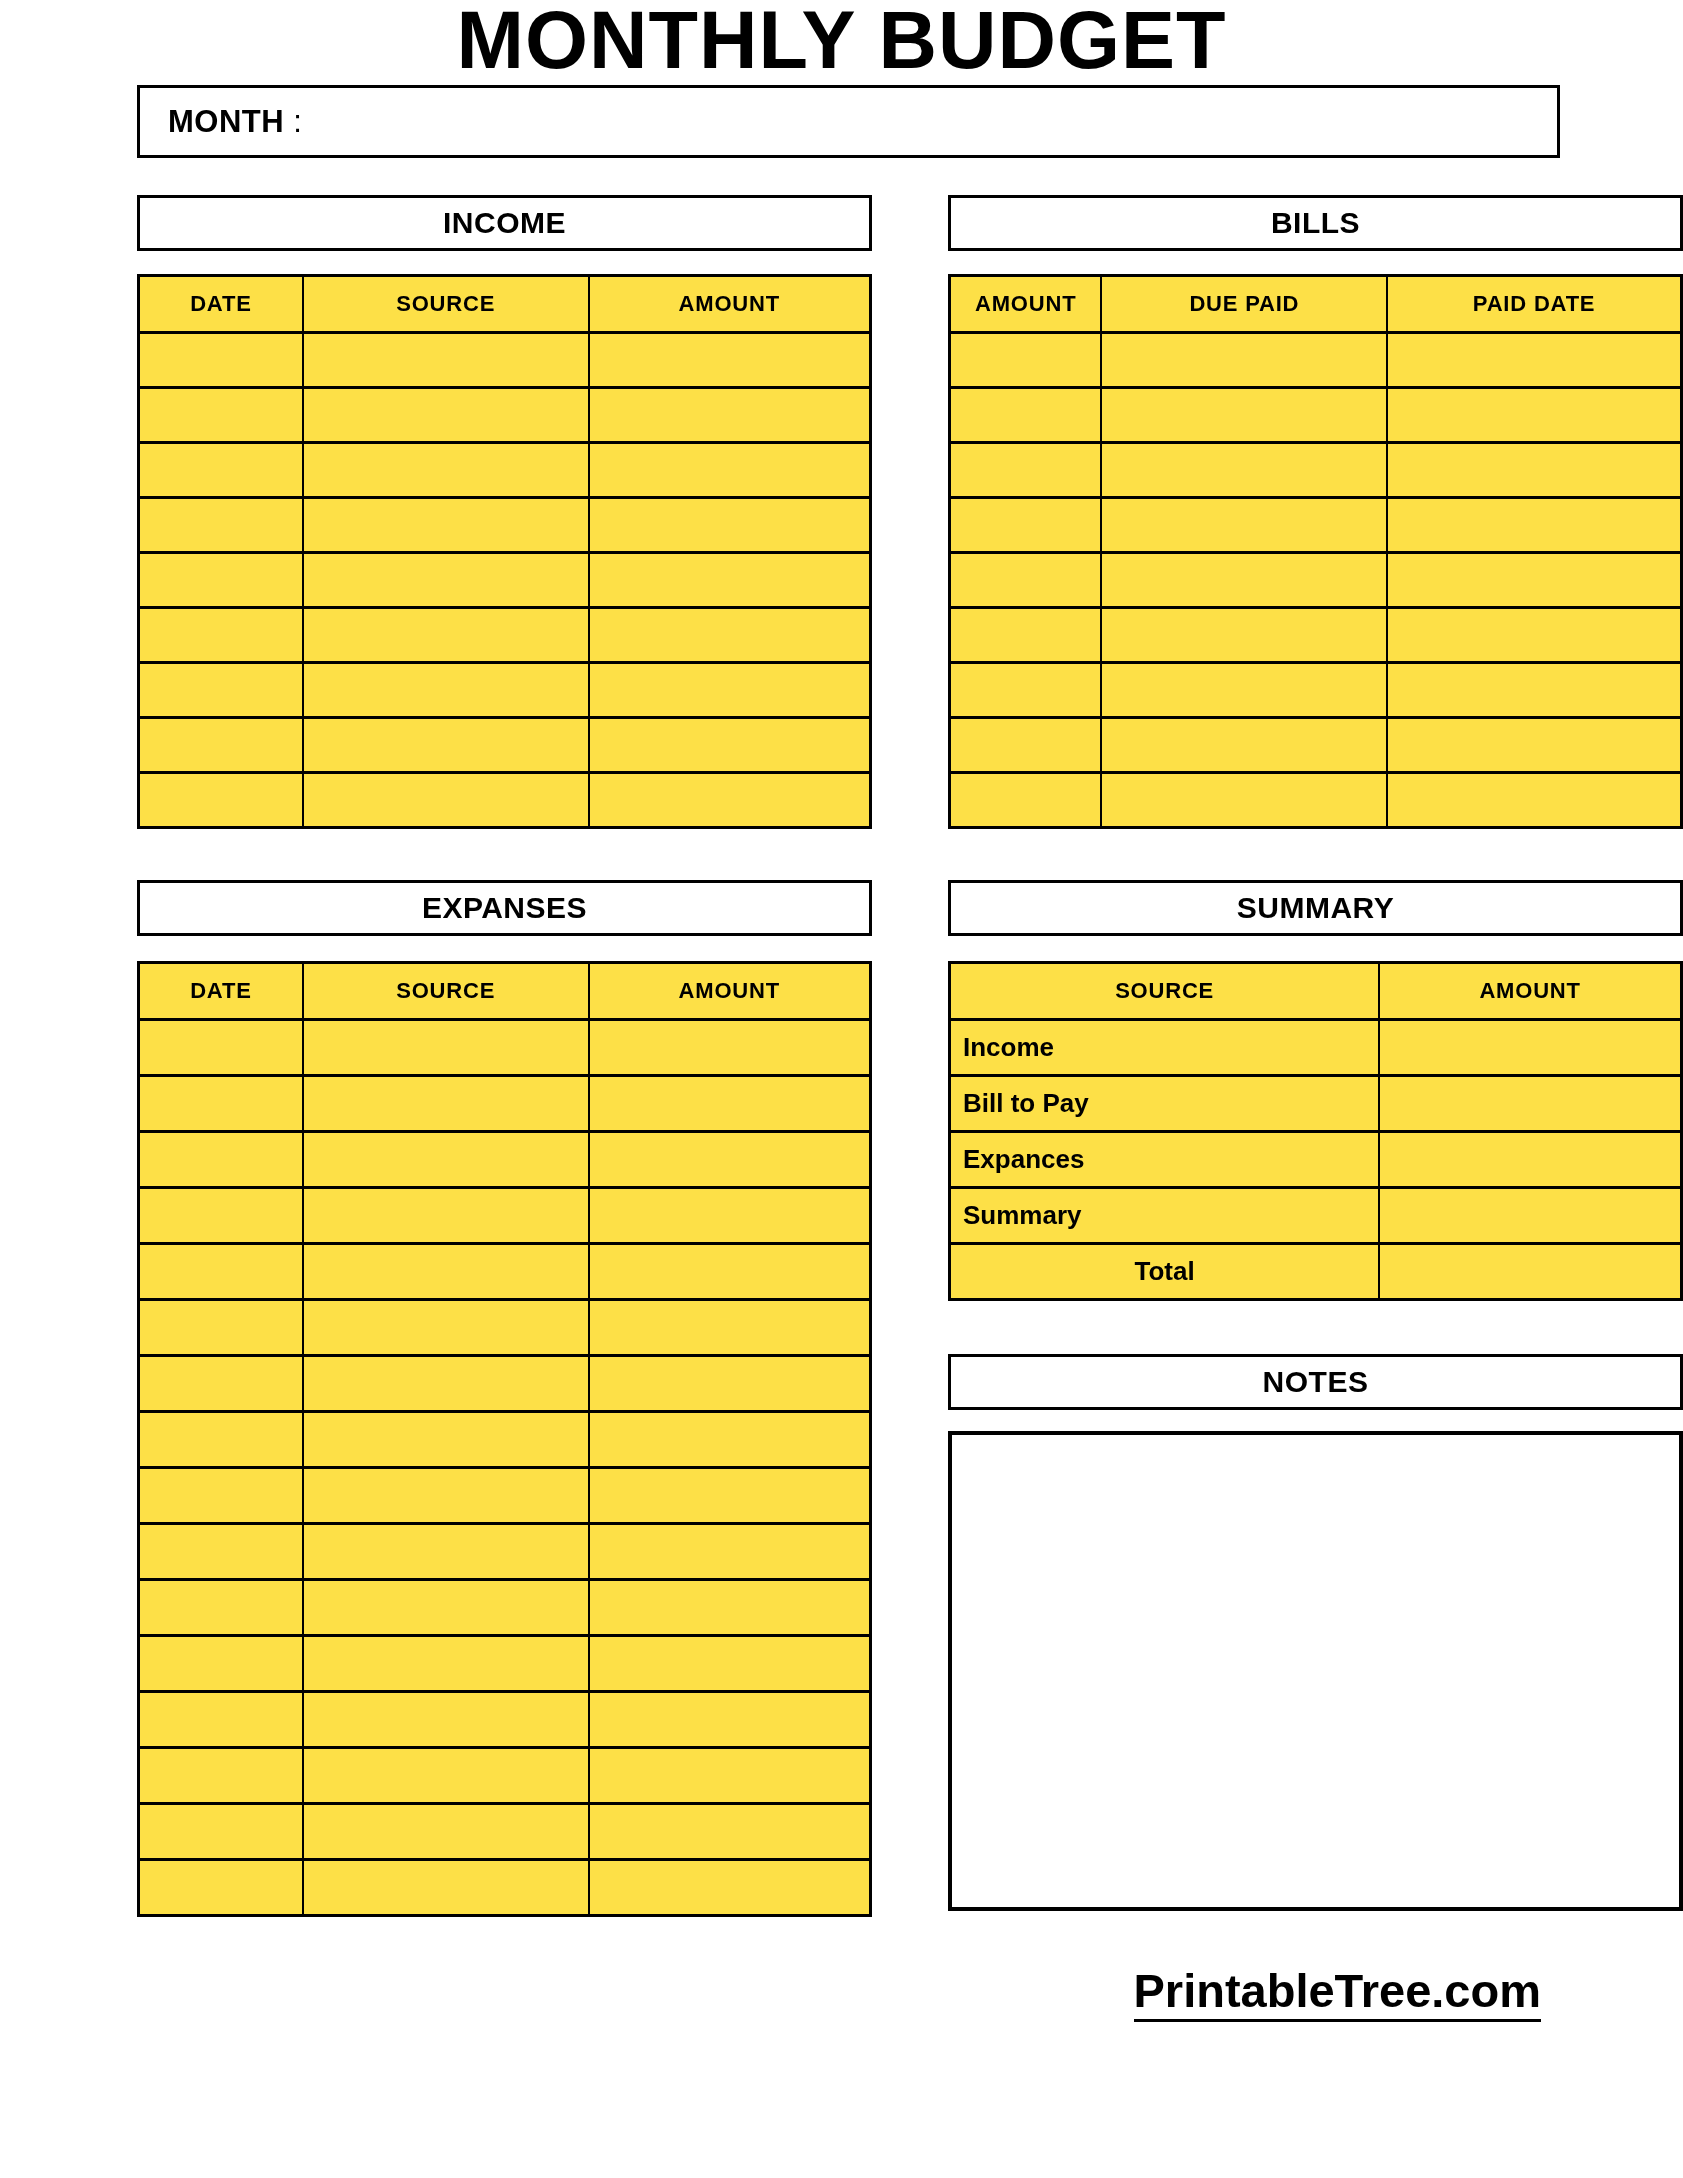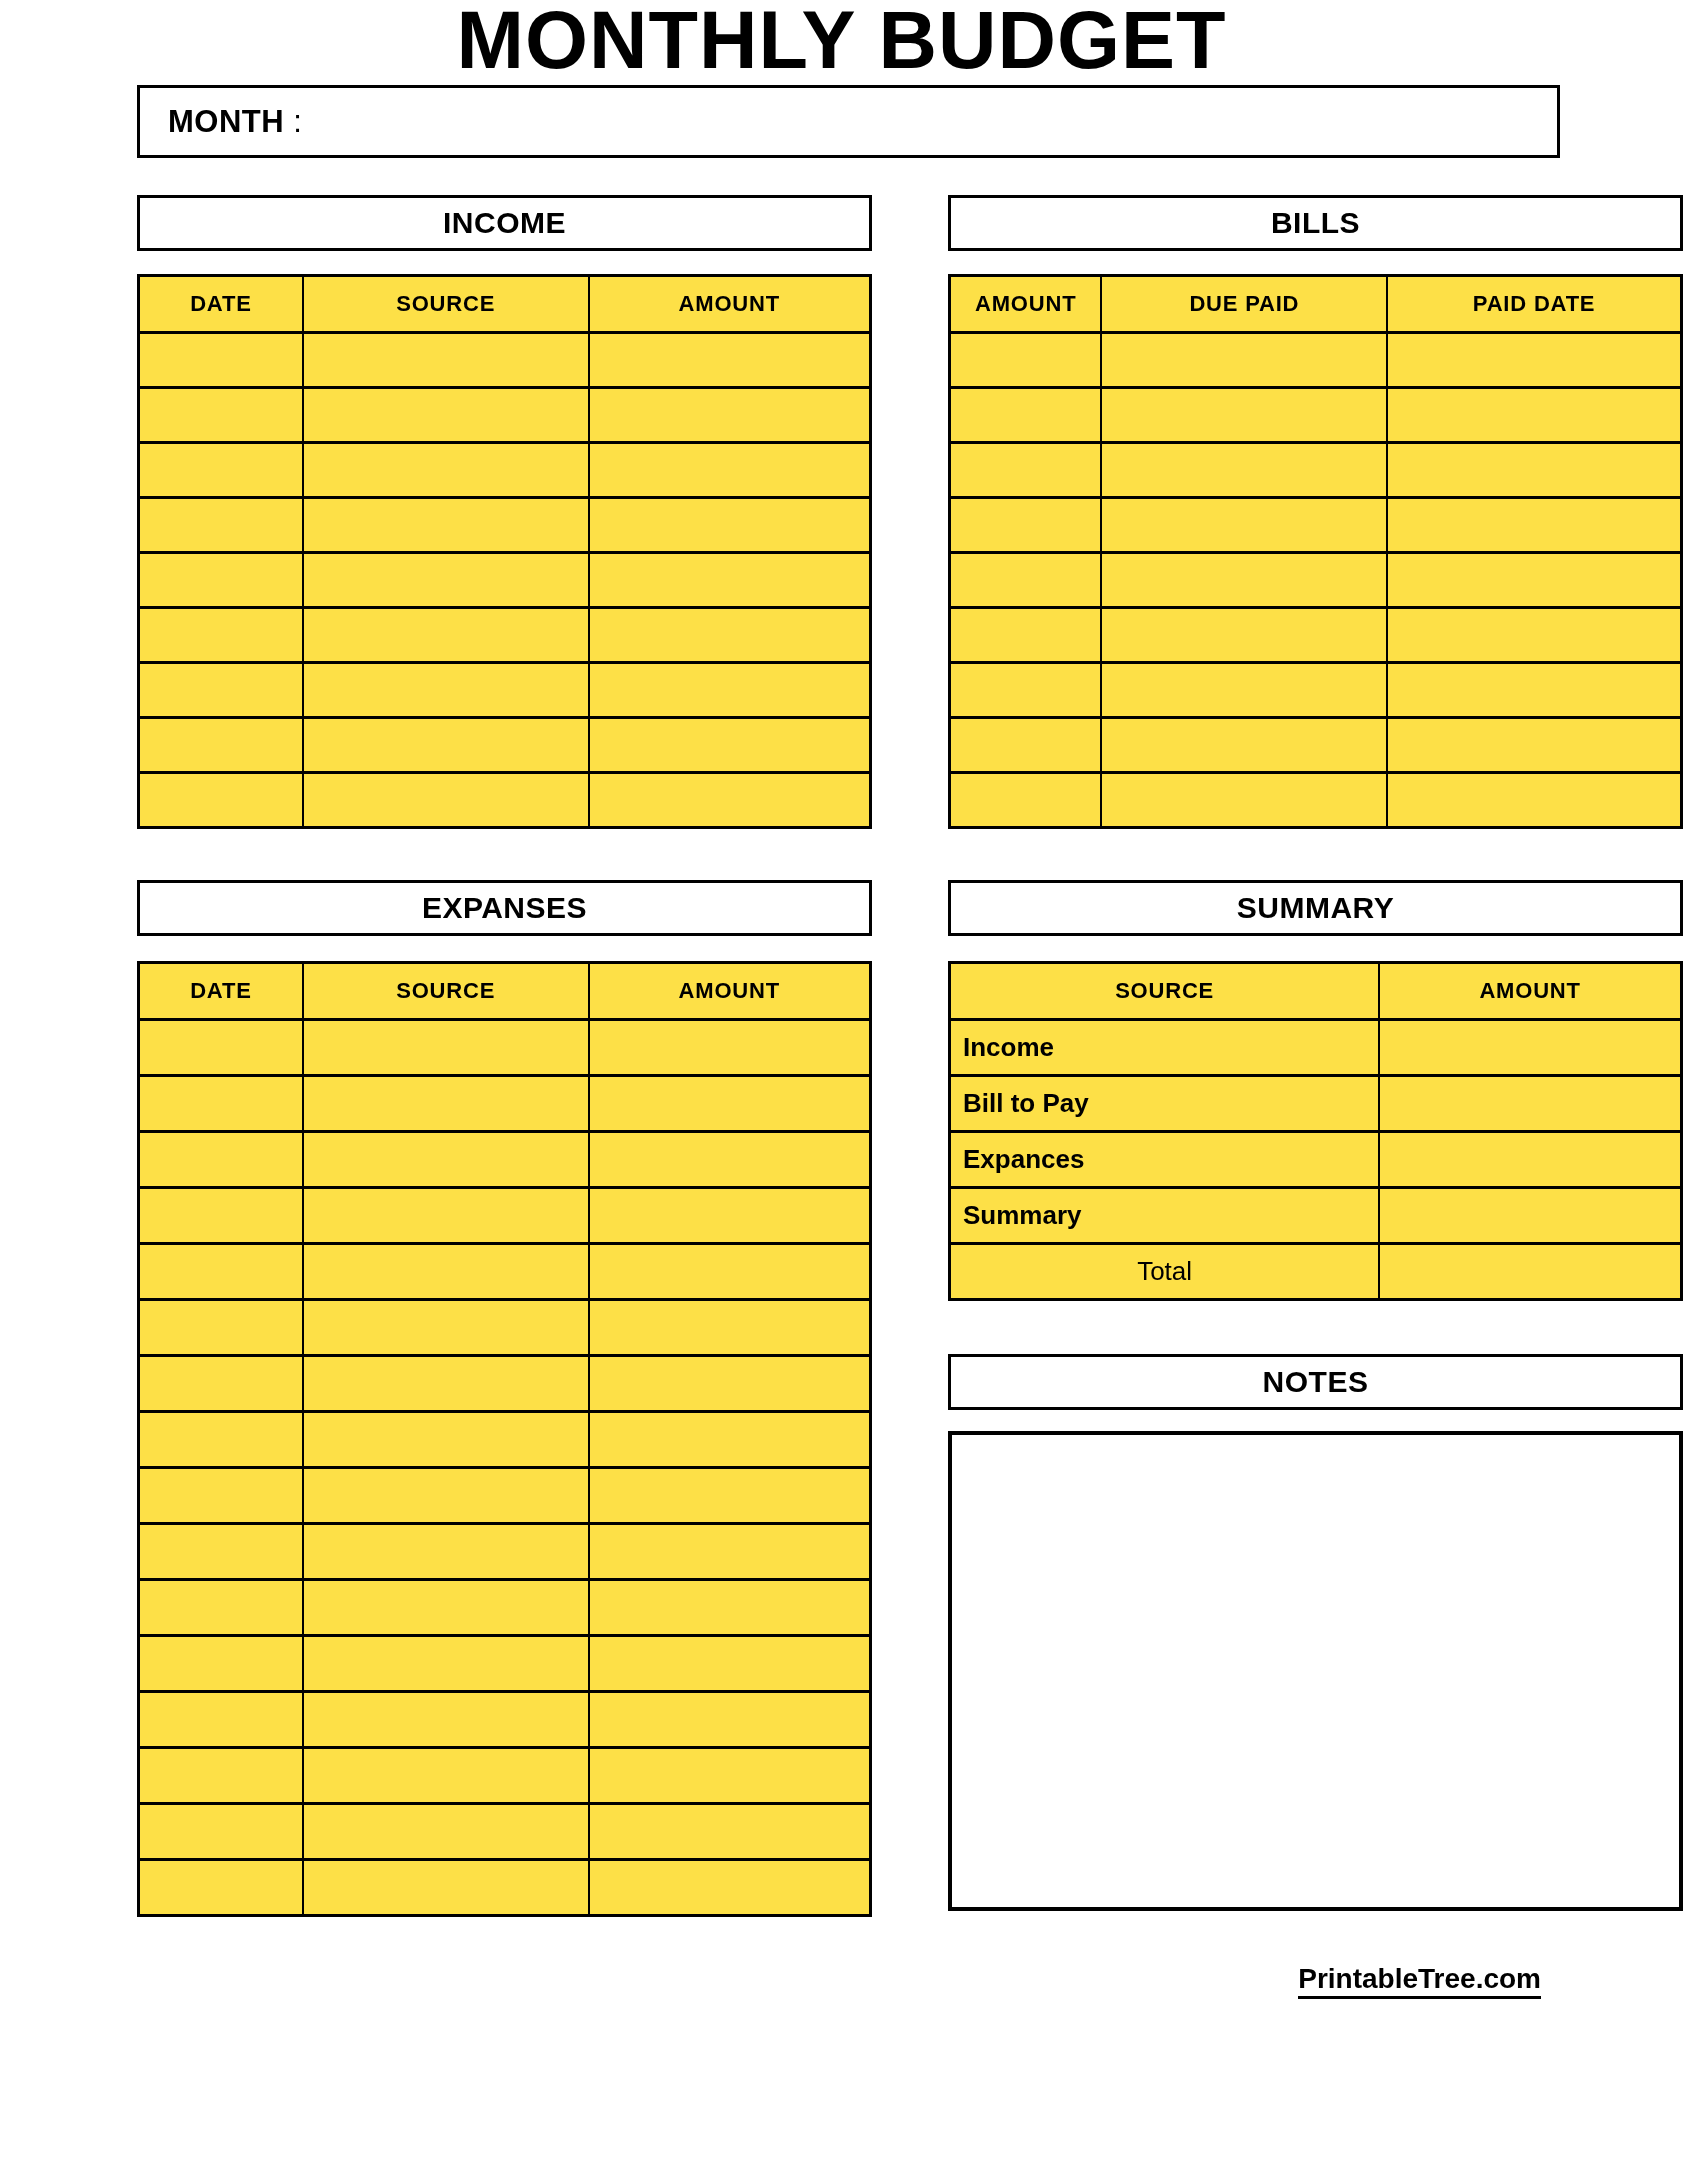--- a/index.html
+++ b/index.html
@@ -52,36 +52,36 @@
   .g-bil  { grid-template-columns:20.5% 39.2% 40.3%; }
   .g-sum  { grid-template-columns:58.6% 41.4%; }
 
   .hcell {
     display:flex; align-items:center; justify-content:center;
     font-size:22px; font-weight:700; letter-spacing:0.8px;
   }
   .hcell + .hcell, .cell + .cell { border-left:2px solid #000; }
   .cell { display:flex; align-items:center; }
   .cell.lbl { font-size:26px; font-weight:700; padding-left:12px; }
-  .cell.ctr { justify-content:center; font-size:26px; font-weight:400; padding-left:0; }
+  .cell.ctr { justify-content:center; font-size:26px; font-weight:700; padding-left:0; }
 
   .sec-box.mt-48 { margin-top:51px; }
   .sec-box.mt-54 { margin-top:53px; }
 
   .notes-area {
     box-sizing:border-box;
     margin-top:21px; height:480px;
     border:4px solid #000;
     font-size:24px; padding:10px;
   }
 
   .footer { margin:46px 142px 0 0; text-align:right; }
   .footer-link {
     display:inline-block;
-    font-size:28px; font-weight:700;
+    font-size:47px; font-weight:700;
     border-bottom:3px solid #000; padding-bottom:1px;
   }
 </style>
 </head>
 <body>
 
 <div class="sheet">
 
   <h1 class="title">MONTHLY BUDGET</h1>
 

